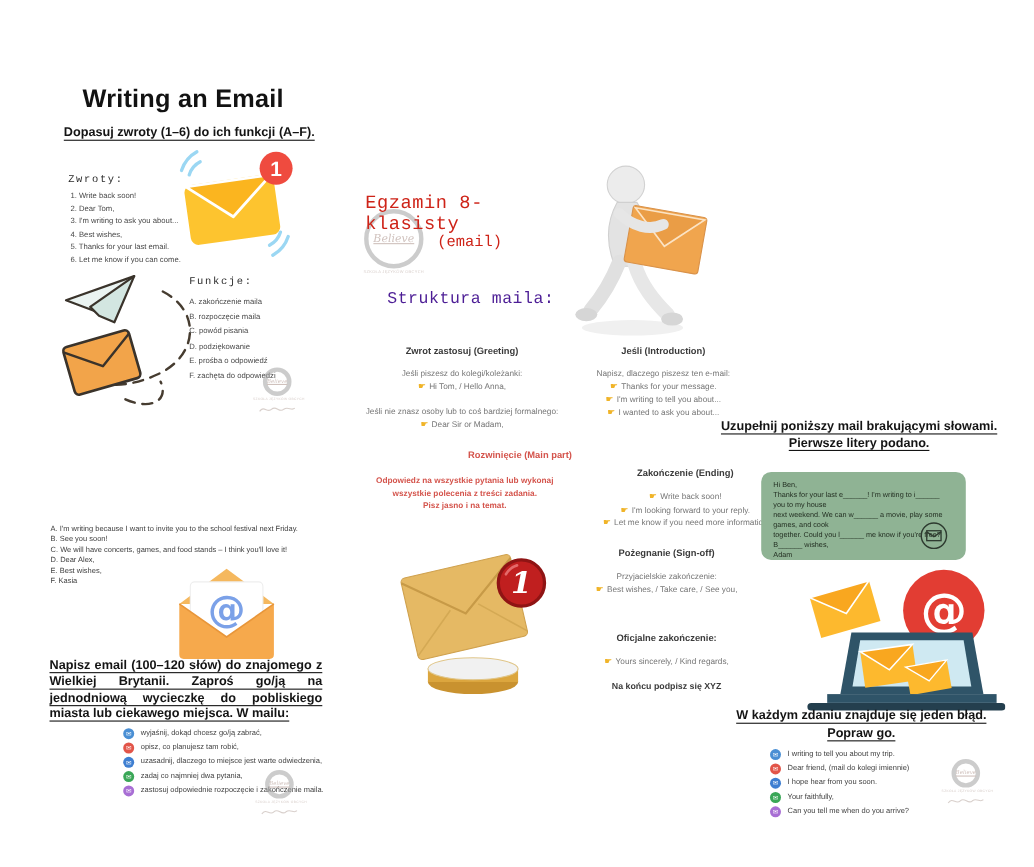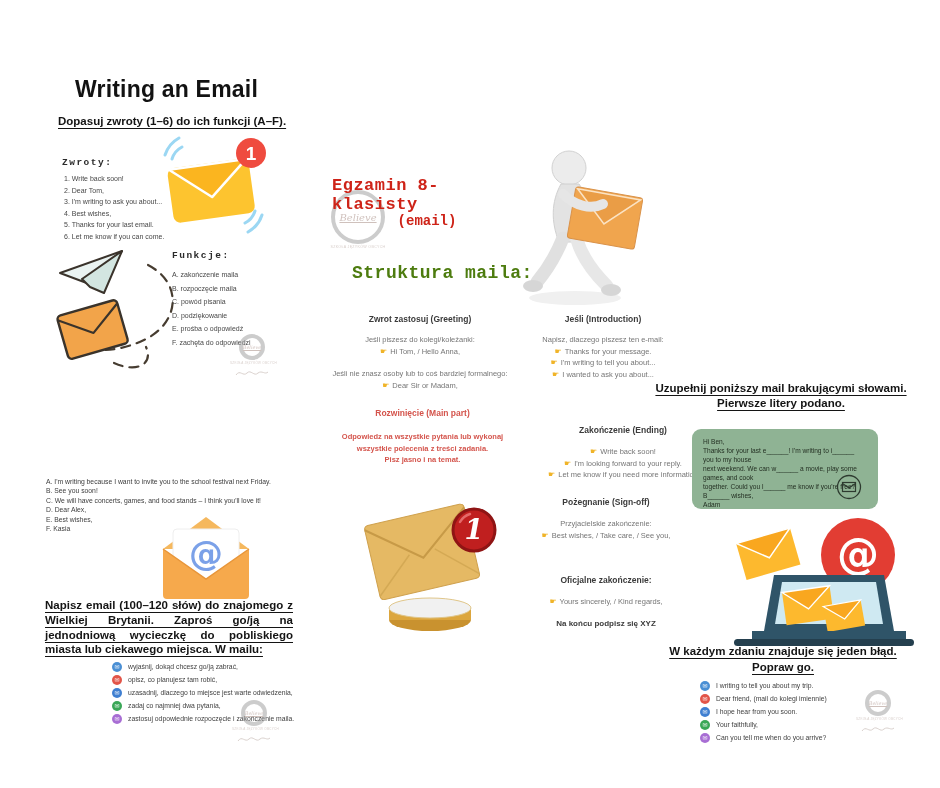--- a/index.html
+++ b/index.html
@@ -8,38 +8,38 @@
   .abs{position:absolute;}
 
   
   .page-title{font-size:23px;font-weight:700;color:#121212;letter-spacing:.2px;}
   .task-head{font-weight:700;color:#141414;font-size:11.5px;line-height:15px;
              text-decoration:underline;text-decoration-thickness:1.4px;text-underline-offset:2.5px;}
   .center{text-align:center;}
   .justify{text-align:justify;}
 
   
-  .mono{font-family:"Liberation Mono","DejaVu Sans Mono",monospace;font-weight:700;}
+  .mono{font-family:"Liberation Mono","DejaVu Sans Mono",monospace;font-weight:400;}
   .label-mono{font-size:9.5px;letter-spacing:1.5px;color:#2a2a2a;}
   .title-red{font-size:17px;color:#ce2318;letter-spacing:.5px;}
   .subtitle-red{font-size:14px;color:#ce2318;}
-  .struktura{font-size:18px;color:#4d7c0f;letter-spacing:.5px;}
+  .struktura{font-size:15px;color:#4c1d95;letter-spacing:.5px;}
 
   
   .tiny-list{font-size:7px;color:#474747;}
   .tiny-list div{white-space:nowrap;}
   .z-list div{line-height:11.5px;}
   .f-list div{line-height:13.5px;}
   .p-list div{line-height:9.4px;font-size:6.8px;color:#3d3d3d;}
 
   
   .sec{text-align:center;}
   .sec-head{font-size:8.5px;font-weight:700;color:#3b3b3b;line-height:11px;}
   .sec-body{font-size:7.5px;color:#767676;line-height:11.5px;}
-  .sec-red .sec-head{color:#d4544c;}
+  .sec-red .sec-head{color:#d4544c;text-align:right;}
   .sec-red .sec-body{color:#d4544c;font-weight:700;}
   .pt{color:#f0b429;font-size:8px;margin-right:3px;}
   .ex{line-height:11.5px;}
   .bold-note{font-size:8px;font-weight:700;color:#3b3b3b;}
 
   
   .brow{display:flex;align-items:center;height:13px;}
   .bicon{width:10px;height:10px;border-radius:50%;display:flex;align-items:center;justify-content:center;
          color:#fff;font-size:6px;margin-right:6px;flex:0 0 10px;}
   .btext{font-size:6.8px;color:#3f3f3f;white-space:nowrap;}

